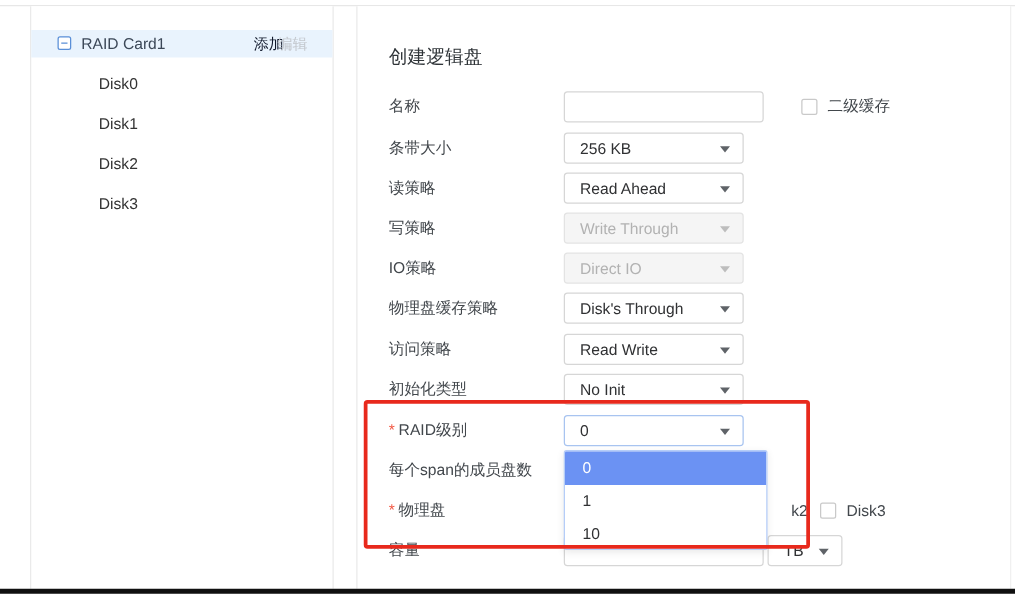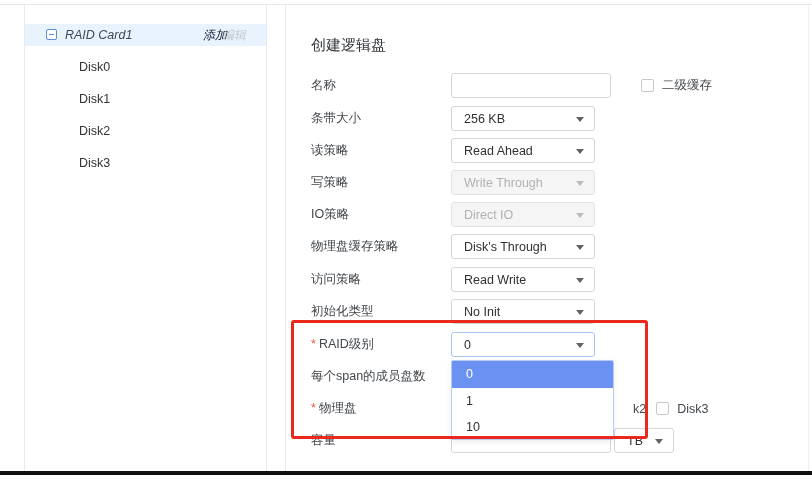--- a/index.html
+++ b/index.html
@@ -7,21 +7,21 @@
     font-family:"Liberation Sans","DejaVu Sans",sans-serif; }
   .stage { position:relative; width:812px; height:479px; background:#fff; }
 
   .topline { position:absolute; left:0; top:4px; width:812px; height:1px; background:#e7e7e7; }
   .bottombar { position:absolute; left:0; top:471px; width:812px; height:4px; background:#101010; }
 
   
   .sidebar { position:absolute; left:24px; top:5px; width:243px; height:466px;
     background:#fff; border-left:1px solid #eaeaea; border-right:1px solid #eaeaea; }
   .tree-row-selected { position:absolute; left:0; top:19px; width:100%; height:22px;
-    background:#e9f3fd; display:flex; align-items:center;font-style:italic; }
+    background:#e9f3fd; display:flex; align-items:center; }
   .collapse-box { position:absolute; left:21px; top:5px; width:11px; height:11px;
     border:1px solid #5a8fd8; border-radius:2px; background:#fff;
     display:flex; align-items:center; justify-content:center; }
   .collapse-box .minus { width:5px; height:1.5px; background:#5a8fd8; }
   .root-label { position:absolute; left:40px; top:0; line-height:22px;
     font-size:12.5px; color:#3c4858; }
   .row-action { position:absolute; top:0; line-height:22px; font-size:12px; cursor:pointer; }
   .action-add { left:162px; color:#0f172a;margin-left:16px; }
   .action-edit { left:197px; color:#c3c7cd; }
   .disk-item { position:absolute; left:54px; width:120px; height:20px;

